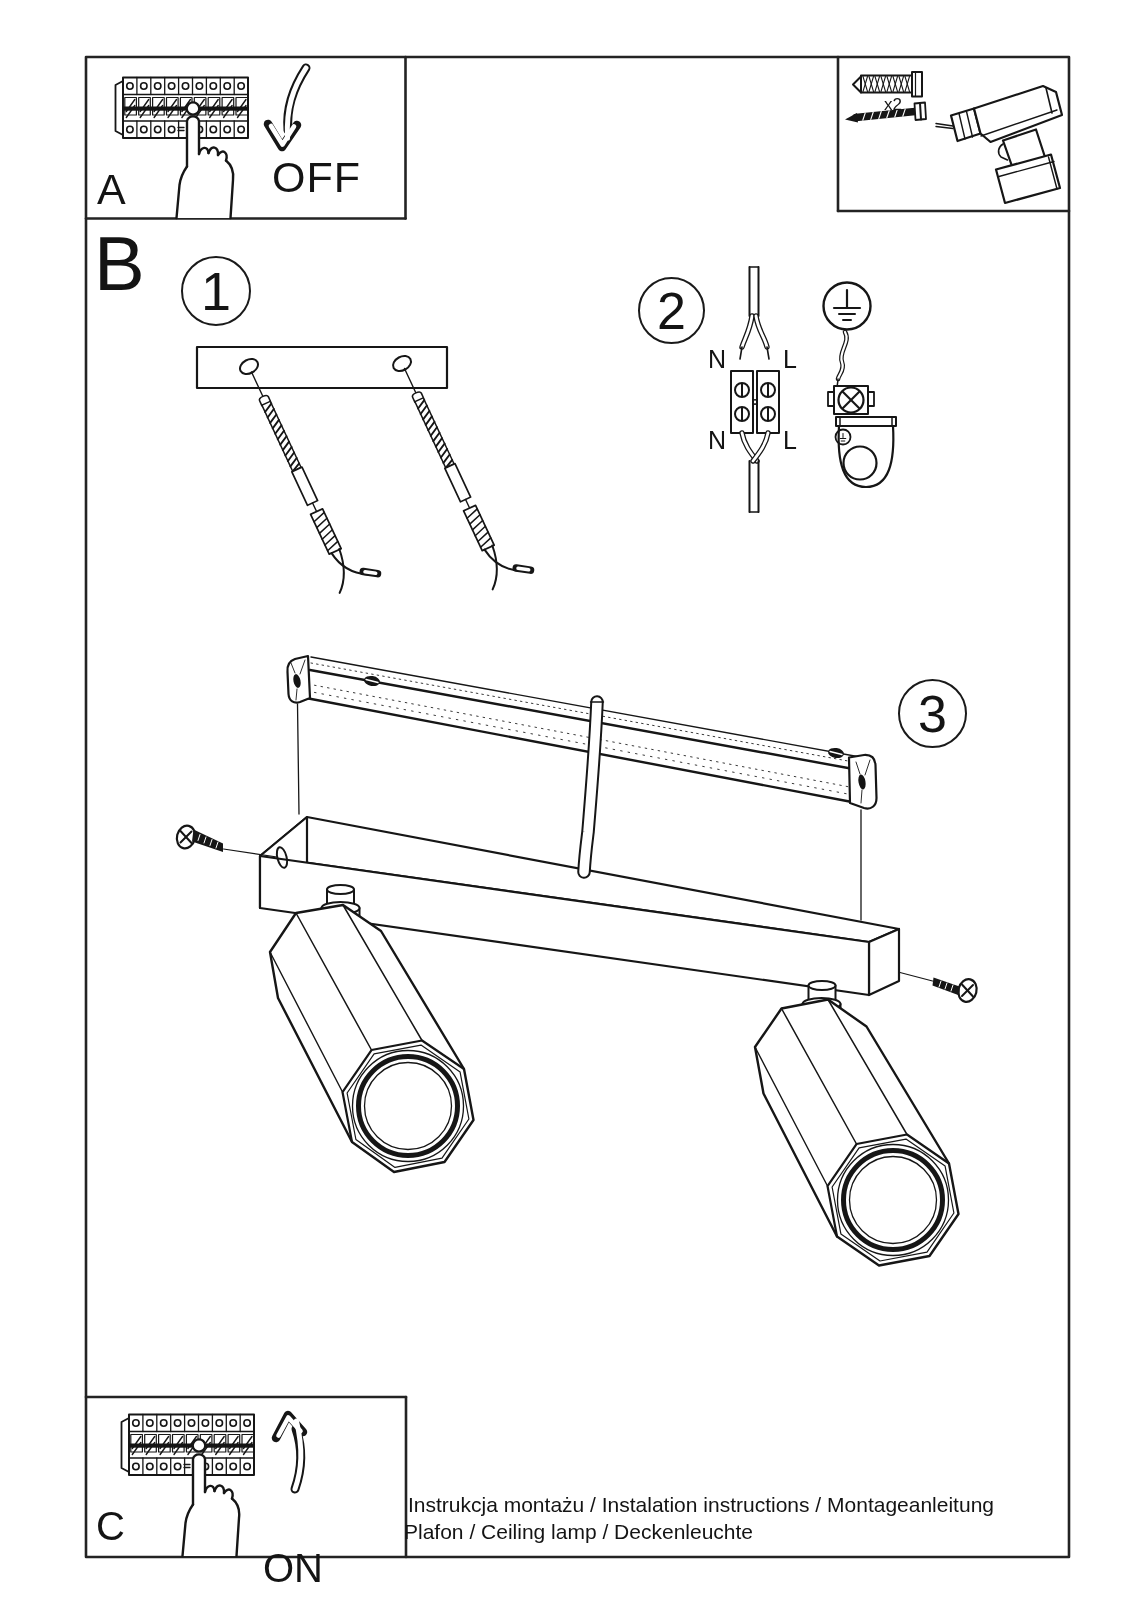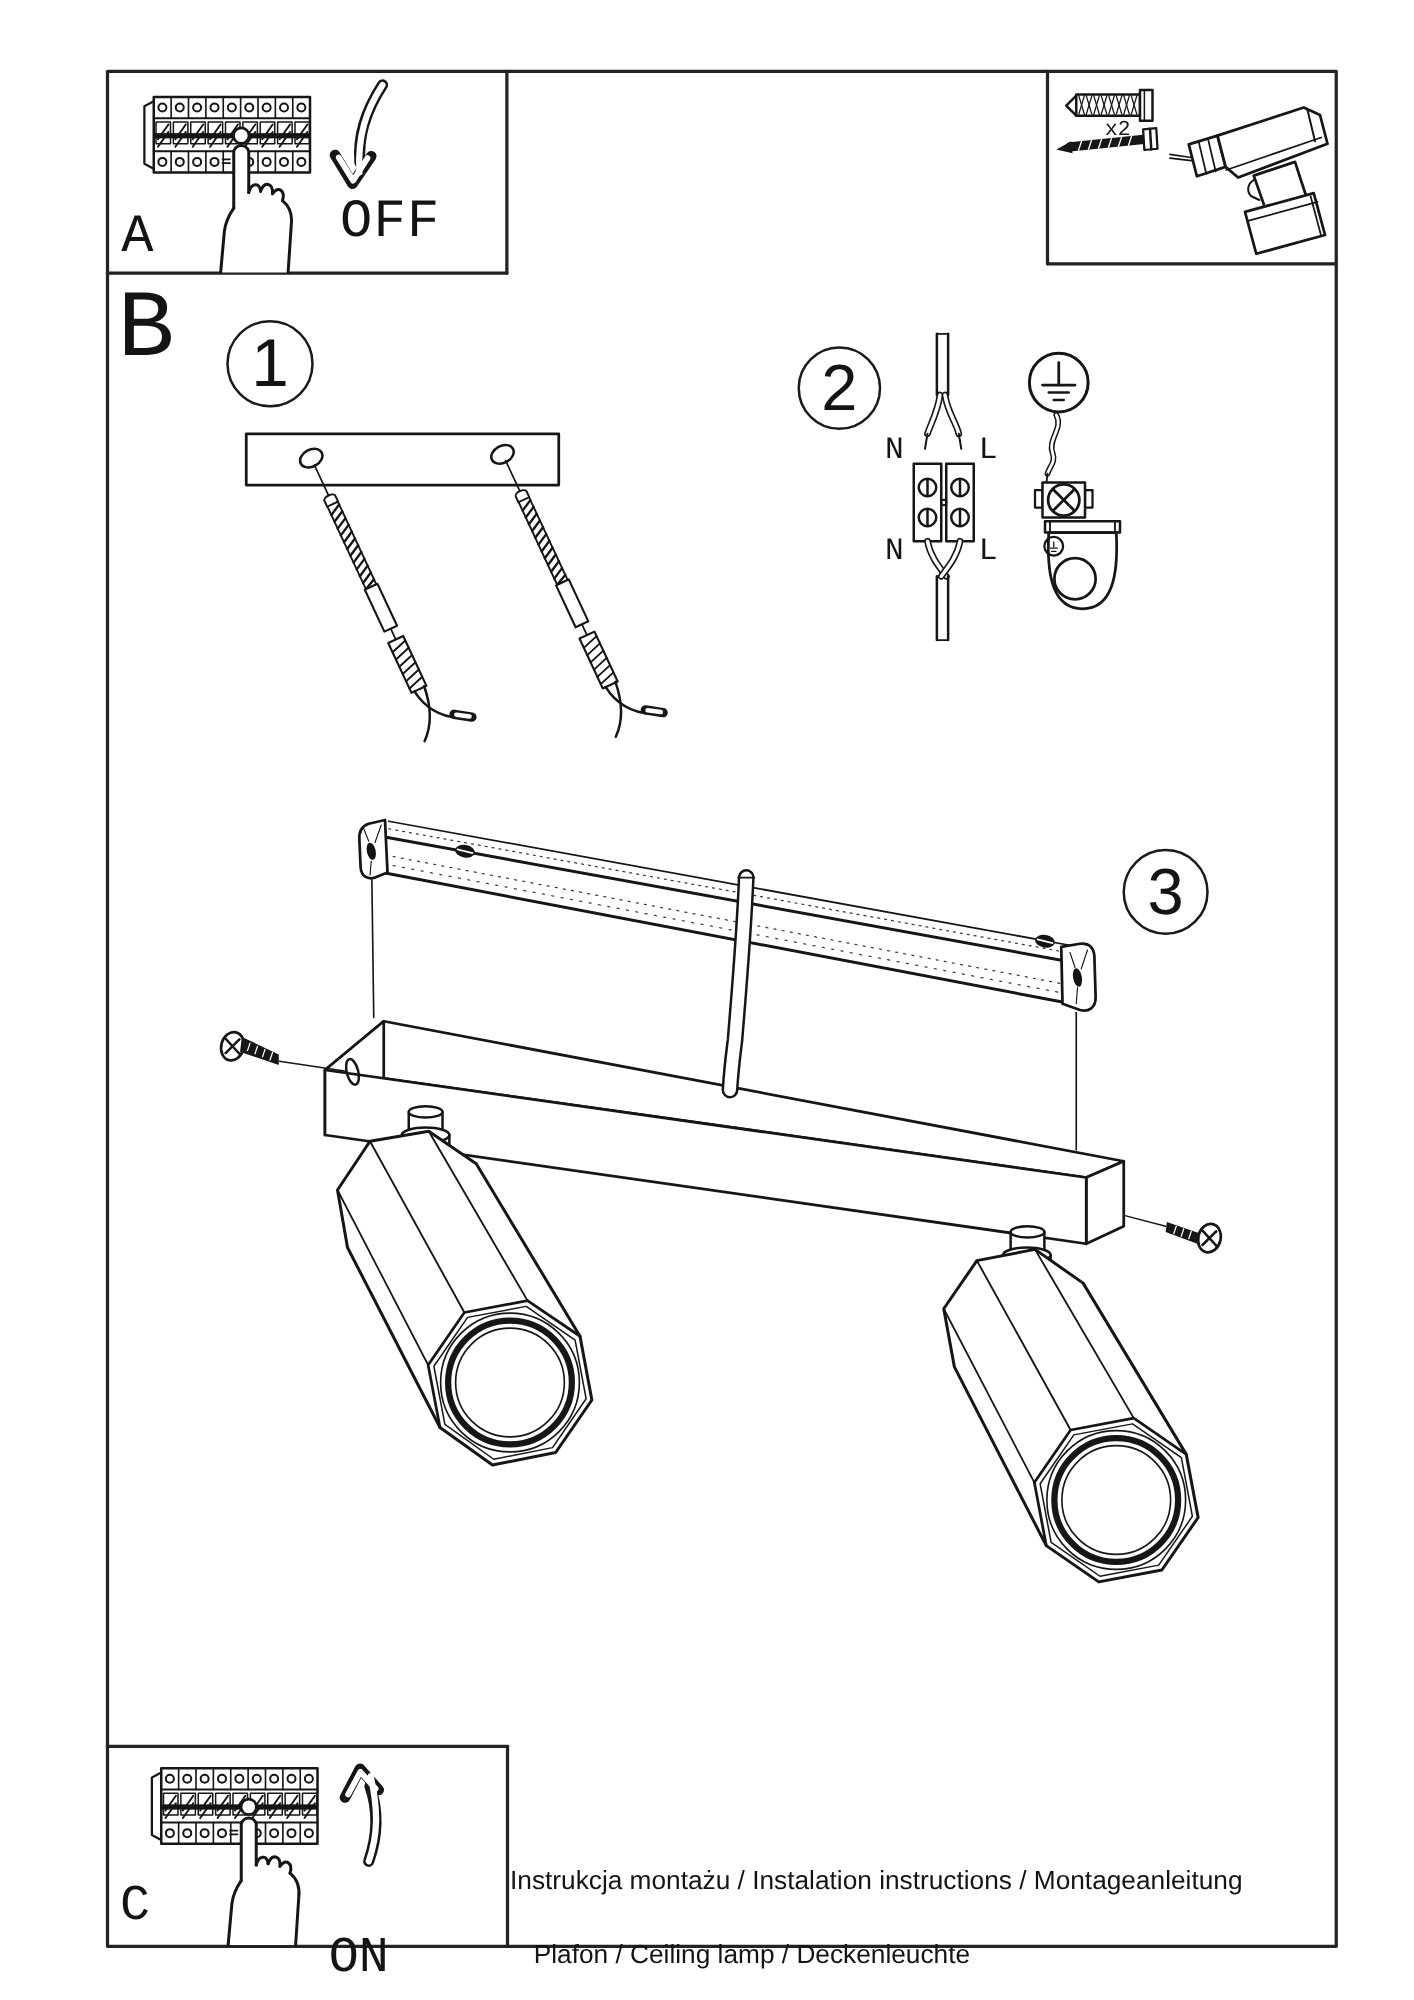--- a/index.html
+++ b/index.html
@@ -1,18 +1,18 @@
 <!DOCTYPE html>
 <html><head>
 <meta charset="utf-8">
 <style>
   html,body{margin:0;padding:0;background:#fff;}
   .page{position:relative;width:1131px;height:1600px;background:#fff;overflow:hidden;}
   svg.art{position:absolute;left:0;top:0;}
-  .t{position:absolute;font-family:Liberation Mono, monospace;color:#141414;white-space:nowrap;line-height:1;}
+  .t{position:absolute;font-family:Liberation Sans, sans-serif;color:#141414;white-space:nowrap;line-height:1;}
   .badge{position:absolute;border:2.4px solid #1a1a1a;border-radius:50%;display:flex;align-items:center;justify-content:center;font-family:"Liberation Sans",sans-serif;color:#141414;background:#fff;}
   .footer-line{position:absolute;font-family:Liberation Sans, sans-serif;color:#141414;font-size:21px;line-height:1;white-space:nowrap;}
 </style>
 </head>
 <body>
 
 <div class="page">
 <svg class="art" width="1131" height="1600" viewBox="0 0 1131 1600" fill="none" stroke="#161616" stroke-linecap="round" stroke-linejoin="round">
 <defs>
   <g id="panel" stroke="#161616">
@@ -398,14 +398,14 @@
       <span>3</span>
     </div>
 <div class="t" style="left:884px;top:96px;font-size:17px;">x2</div>
 <div class="t" style="left:708px;top:347px;font-size:25px;">N</div>
 <div class="t" style="left:783px;top:347px;font-size:25px;">L</div>
 <div class="t" style="left:708px;top:428px;font-size:25px;">N</div>
 <div class="t" style="left:783px;top:428px;font-size:25px;">L</div>
 <div class="t" style="left:96px;top:1506px;font-size:40px;">C</div>
 <div class="t" style="left:263px;top:1548px;font-size:40px;">ON</div>
 <div class="footer-line" style="left:408px;top:1494px;">Instrukcja montażu / Instalation instructions / Montageanleitung</div>
-<div class="footer-line" style="left:427px;top:1521px;margin-top:32px;">Plafon / Ceiling lamp / Deckenleuchte</div>
+<div class="footer-line" style="left:404px;top:1521px;">Plafon / Ceiling lamp / Deckenleuchte</div>
 </div>
 
 </body></html>

